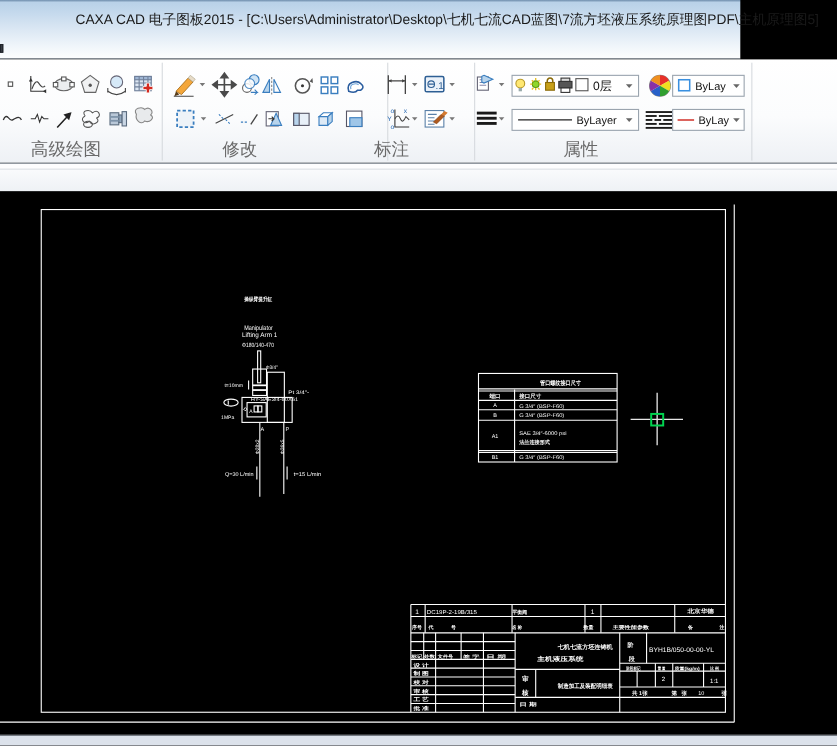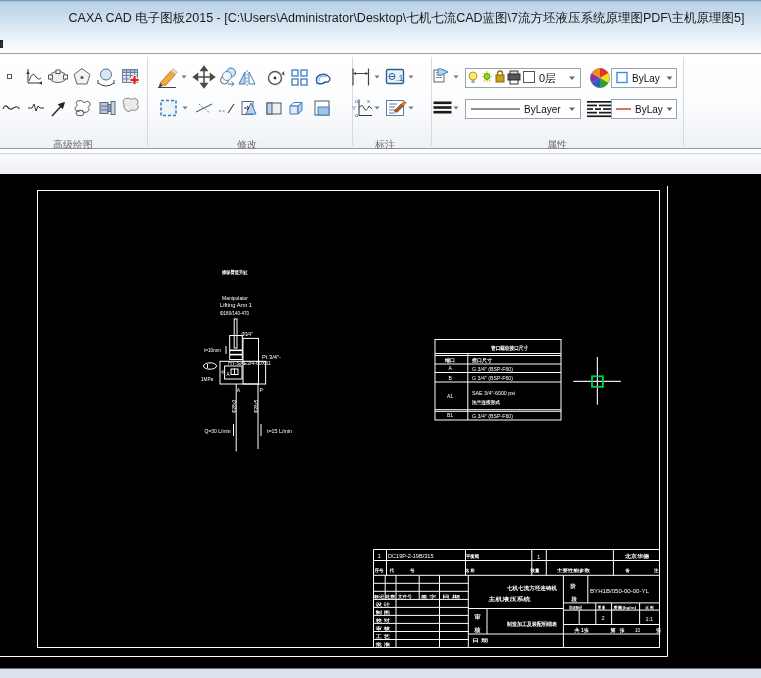--- a/index.html
+++ b/index.html
@@ -1,25 +1,25 @@
 <!DOCTYPE html>
 <html><head>
 <meta charset="utf-8">
 <style>
 html,body{margin:0;padding:0;width:761px;height:678px;overflow:hidden;background:#000;}
 *{box-sizing:border-box;}
 body{font-family:"Liberation Sans",sans-serif;position:relative;}
-#titlebar{position:absolute;left:0;top:0;width:761px;height:54px;
+#titlebar{position:absolute;left:0;top:0;width:673px;height:54px;
  background:linear-gradient(to bottom,#6d8cab 0%,#b9d1e8 4%,#c3d8ec 20%,#d9e6f3 48%,#eff5fa 78%,#fdfefe 100%);
  border-bottom:1px solid #9aa3ad;}
 #titlebar .txt{position:absolute;left:26px;top:10px;width:761px;text-align:center;font-size:12.5px;color:#1a1a1a;white-space:nowrap;}
 #ribbon{position:absolute;left:0;top:54px;width:761px;height:95px;
  background:linear-gradient(to bottom,#ffffff 0%,#fbfcfd 55%,#eef1f5 100%);border-bottom:1px solid #949ca6;}
 .gsep{position:absolute;top:3px;width:1px;height:89px;background:#d6dade;}
-.glabel{position:absolute;top:84px;font-size:10px;color:#6a6a6a;text-align:center;}
+.glabel{position:absolute;top:72px;font-size:16px;color:#6a6a6a;}
 #strip{position:absolute;left:0;top:149px;width:761px;height:25px;
  background:linear-gradient(to bottom,#fdfdfe 0%,#fdfdfe 16%,#d8dce1 18%,#f9fafc 24%,#eef1f5 100%);}
 #canvas{position:absolute;left:0;top:174px;width:761px;height:494px;background:#000;}
 #statusbar{position:absolute;left:0;top:668px;width:761px;height:10px;background:#dce2eb;border-top:1px solid #6a7078;}
 svg{position:absolute;left:0;top:0;}
 </style>
 </head>
 <body>
 <div id="titlebar">
     <div style="position:absolute;left:0;top:40px;width:3px;height:8px;background:#3a3f45;border:1px solid #20242a"></div>

